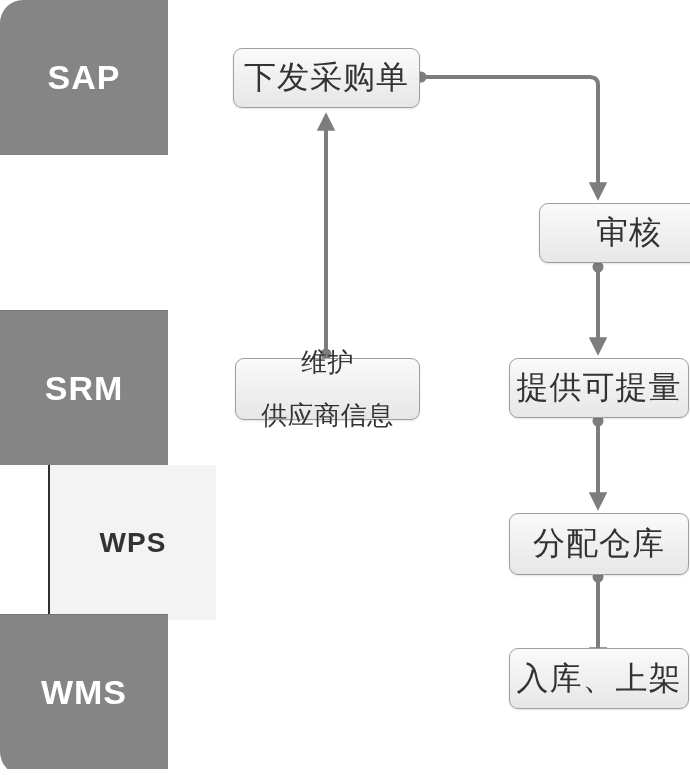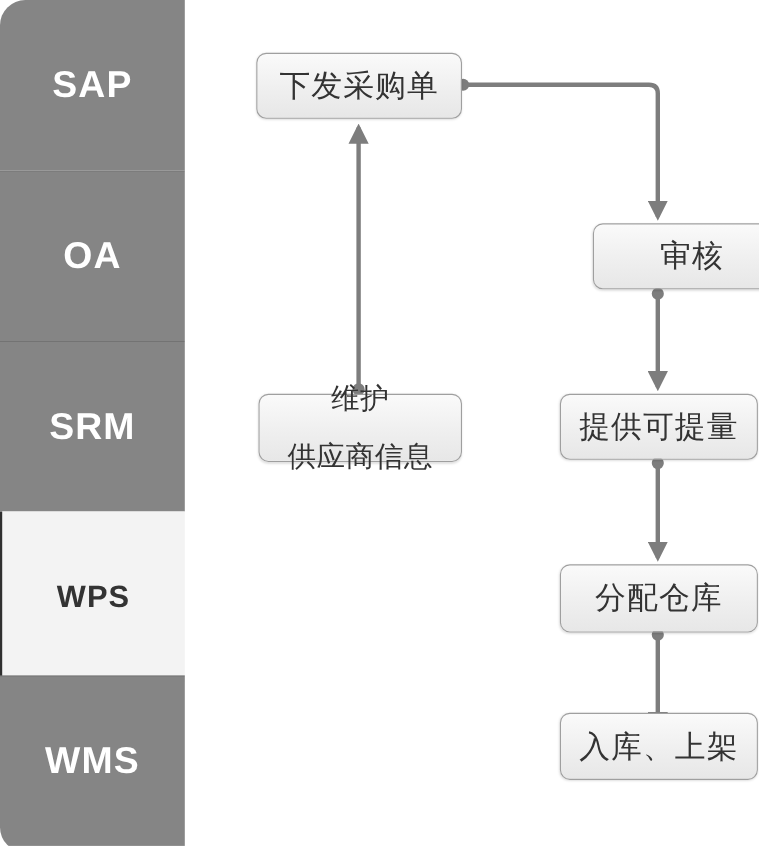--- a/index.html
+++ b/index.html
@@ -16,51 +16,48 @@
     background:#858585;color:#ffffff;font-weight:bold;font-size:34px;letter-spacing:1px;
   }
   .lane.divided{border-top:1px solid rgba(0,0,0,0.13);height:154px;}
   .lane.active{
     background:#f3f3f3;color:#333333;font-size:28px;
     border-left:2px solid #2f2f2f;width:166px;
   }
   .lane-sap{top:0;}
   .lane-oa{top:155px;}
   .lane-srm{top:310px;}
-  .lane-wps{top:465px;}
+  .lane-wps{top:465px;margin-left:48px;}
   .lane-wms{top:614px;}
   
   .node{
     position:absolute;display:flex;flex-direction:column;align-items:center;justify-content:center;
     text-align:center;
     background:linear-gradient(180deg,#fafafa 0%,#efefef 55%,#e7e7e7 100%);
     border:1px solid #9f9f9f;border-radius:9px;
-    color:#333333;font-size:28px;letter-spacing:1px;
+    color:#333333;font-size:32px;letter-spacing:1px;
     box-shadow:0 1px 2px rgba(0,0,0,0.12);
   }
   .node-issue{left:233px;top:48px;width:185px;height:58px;}
   .node-review{left:539px;top:203px;width:178px;height:58px;}
   .node-maintain{left:235px;top:358px;width:183px;height:60px;font-size:26px;line-height:29px;letter-spacing:0.5px;gap:24px;}
   .node-qty{left:509px;top:358px;width:178px;height:58px;}
   .node-warehouse{left:509px;top:513px;width:178px;height:60px;}
   .node-inbound{left:509px;top:648px;width:178px;height:59px;}
   
   .edges{position:absolute;left:0;top:0;width:690px;height:775px;pointer-events:none;}
 </style>
 </head>
 <body>
 
 <div class="stage">
 
   <aside class="sidebar">
     <div class="lane lane-sap">
       <span>SAP</span>
-    </div>
-    <div class="lane lane-oa divided">
-      <span>OA</span>
     </div>
     <div class="lane lane-srm divided">
       <span>SRM</span>
     </div>
     <div class="lane lane-wps active">
       <span>WPS</span>
     </div>
     <div class="lane lane-wms divided">
       <span>WMS</span>
     </div>

